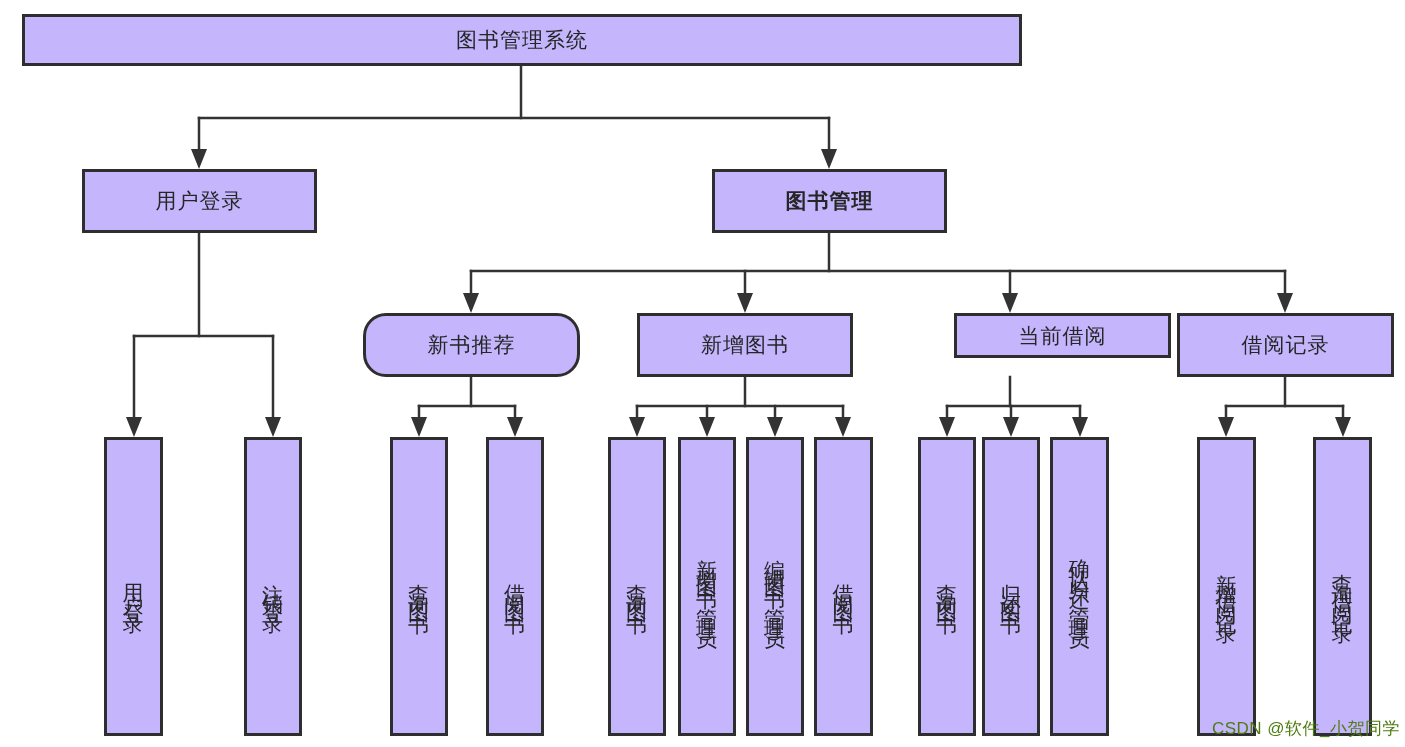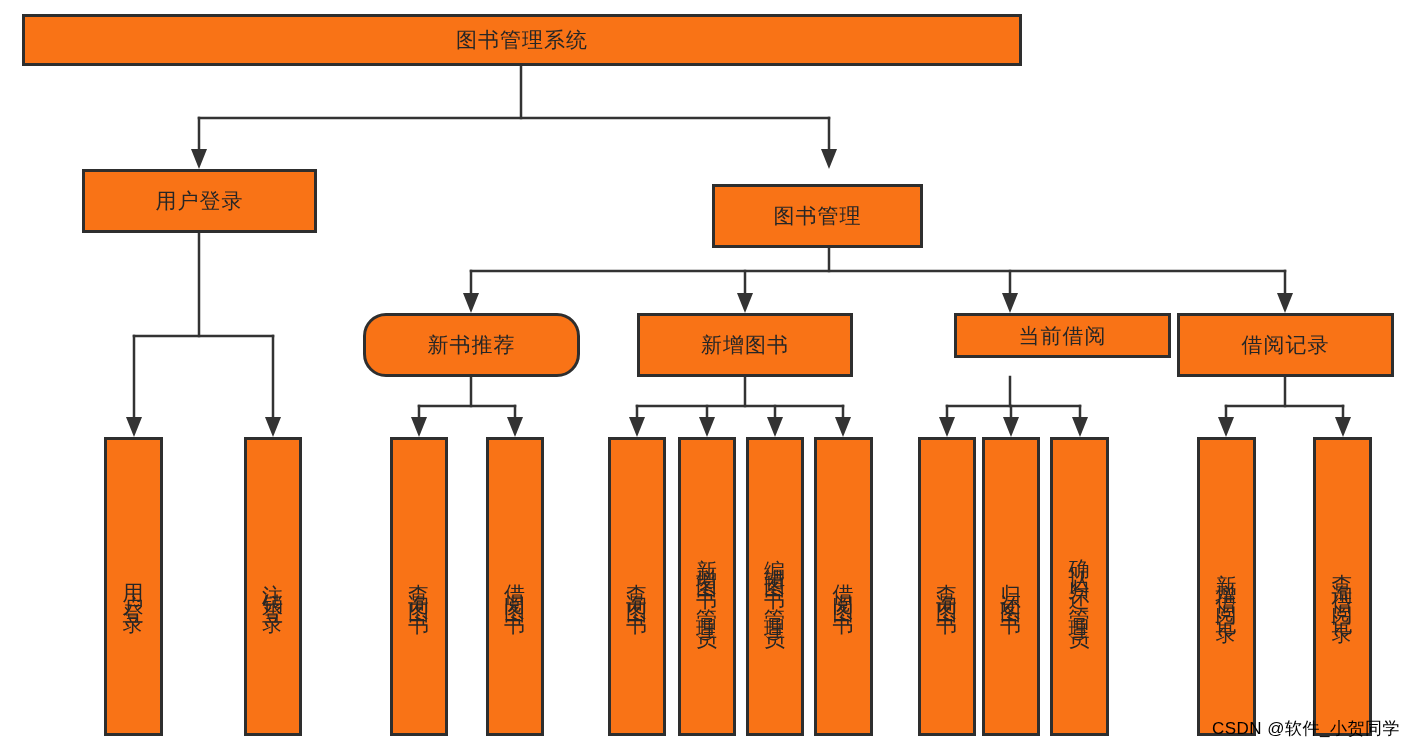--- a/index.html
+++ b/index.html
@@ -19,21 +19,21 @@
   .ln {
     stroke: #333333;
     stroke-width: 2.5;
     fill: none;
     stroke-linecap: square;
   }
   .box {
     position: absolute;
     box-sizing: border-box;
     border: 3px solid #2e2e2e;
-    background: #f97316;
+    background: #c4b5fd;
     display: flex;
     align-items: center;
     justify-content: center;
     font-size: 21px;
     letter-spacing: 1px;
     color: #262626;
     z-index: 2;
     text-align: center;
   }
   .vbox { padding: 2px 0; }
@@ -43,21 +43,21 @@
     letter-spacing: 10px;
     font-size: 21px;
     color: #262626;
     line-height: 1;
   }
   .watermark {
     position: absolute;
     right: 5px;
     bottom: 7px;
     font-size: 17px;
-    color: #000000;
+    color: #4d7c0f;
     letter-spacing: 0.5px;
     z-index: 6;
     white-space: nowrap;
   }
 </style>
 </head>
 <body>
 
 <div class="stage">
 
@@ -100,21 +100,21 @@
     <path class="ln" d="M947 406 V423" marker-end="url(#arw)"></path>
     <path class="ln" d="M1011 406 V423" marker-end="url(#arw)"></path>
     <path class="ln" d="M1080 406 V423" marker-end="url(#arw)"></path>
     <path class="ln" d="M1226 406 V423" marker-end="url(#arw)"></path>
     <path class="ln" d="M1343 406 V423" marker-end="url(#arw)"></path>
   </svg>
 
   <div class="box" style="left:22px; top:14px; width:1000px; height:52px;">图书管理系统</div>
 
   <div class="box" style="left:82px; top:169px; width:235px; height:64px;">用户登录</div>
-  <div class="box" style="left:712px; top:184px; width:211px; height:64px;">图书管理</div>
+  <div class="box" style="left:712px; top:169px; width:235px; height:64px;font-weight:bold;">图书管理</div>
 
   <div class="box" style="left:363px; top:313px; width:217px; height:64px;border-radius:23px;">新书推荐</div>
   <div class="box" style="left:637px; top:313px; width:216px; height:64px;">新增图书</div>
   <div class="box" style="left:954px; top:313px; width:217px; height:45px;">当前借阅</div>
   <div class="box" style="left:1177px; top:313px; width:217px; height:64px;">借阅记录</div>
 
   <div class="box vbox" style="left:104px; top:437px; width:59px; height:299px;">
     <span class="vtext">用户登录</span>
   </div>
   <div class="box vbox" style="left:244px; top:437px; width:58px; height:299px;">

